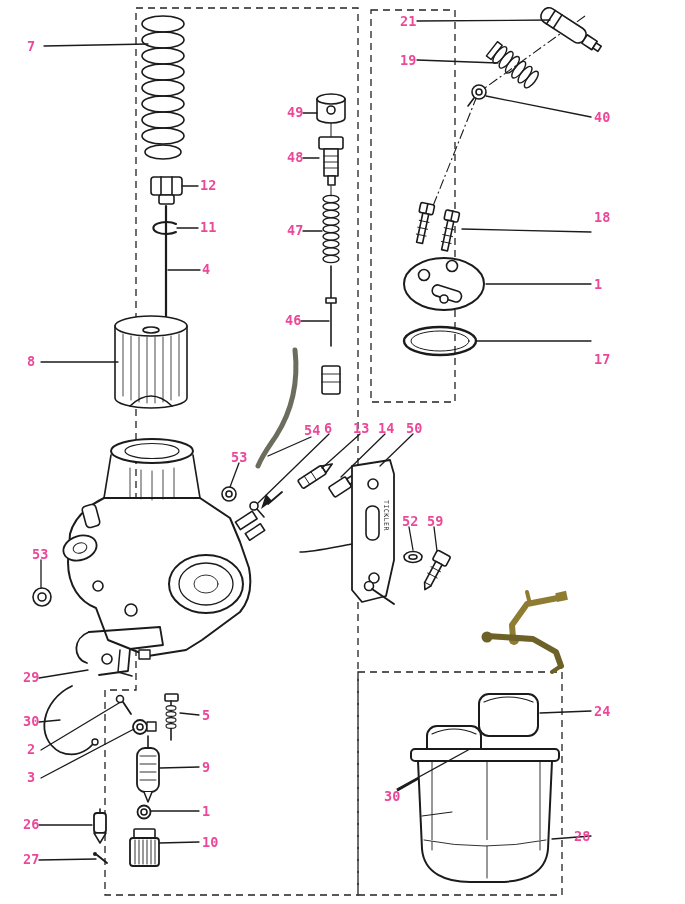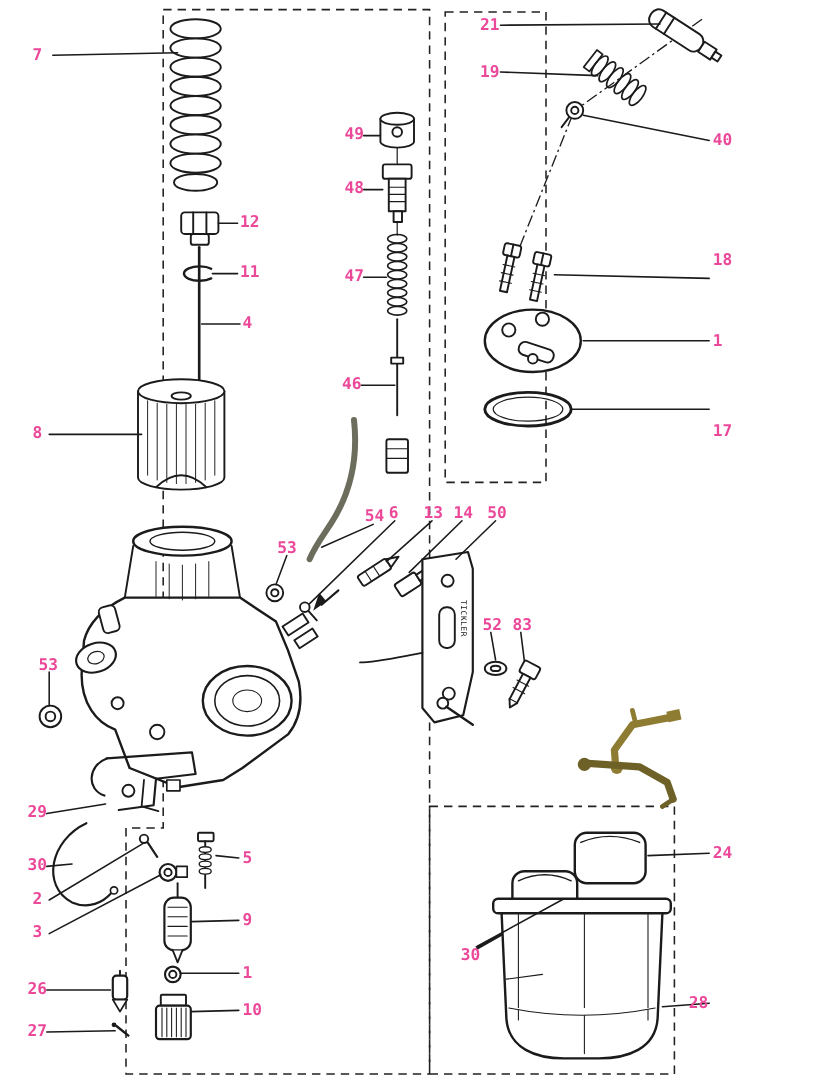--- a/index.html
+++ b/index.html
@@ -421,21 +421,21 @@
 <div class="callout" style="left:287px;top:151px">48</div>
 <div class="callout" style="left:287px;top:224px">47</div>
 <div class="callout" style="left:285px;top:314px">46</div>
 <div class="callout" style="left:304px;top:424px">54</div>
 <div class="callout" style="left:324px;top:422px">6</div>
 <div class="callout" style="left:353px;top:422px">13</div>
 <div class="callout" style="left:378px;top:422px">14</div>
 <div class="callout" style="left:406px;top:422px">50</div>
 <div class="callout" style="left:231px;top:451px">53</div>
 <div class="callout" style="left:402px;top:515px">52</div>
-<div class="callout" style="left:427px;top:515px">83</div>
+<div class="callout" style="left:427px;top:515px">59</div>
 <div class="callout" style="left:202px;top:709px">5</div>
 <div class="callout" style="left:202px;top:761px">9</div>
 <div class="callout" style="left:202px;top:805px">1</div>
 <div class="callout" style="left:202px;top:836px">10</div>
 <div class="callout" style="left:400px;top:15px">21</div>
 <div class="callout" style="left:400px;top:54px">19</div>
 <div class="callout" style="left:594px;top:111px">40</div>
 <div class="callout" style="left:594px;top:211px">18</div>
 <div class="callout" style="left:594px;top:278px">1</div>
 <div class="callout" style="left:594px;top:353px">17</div>

